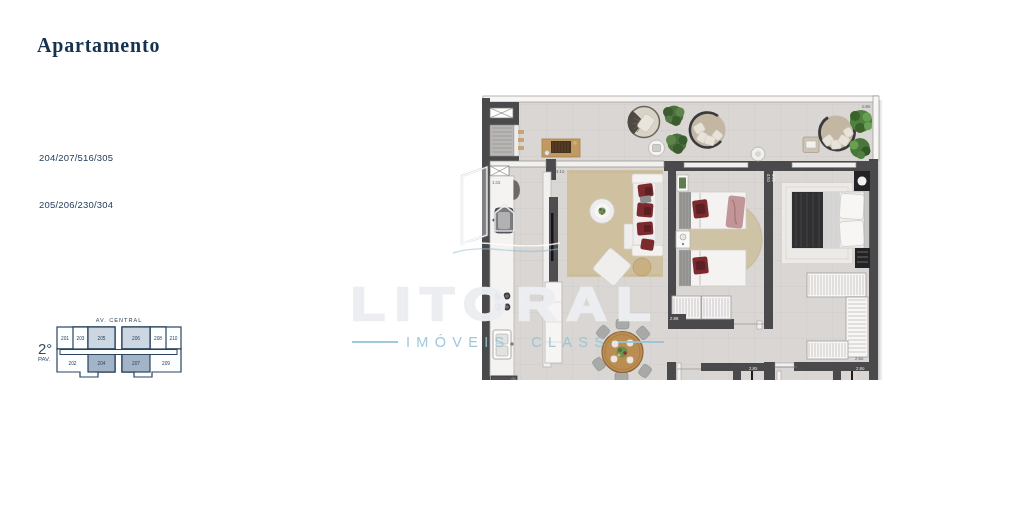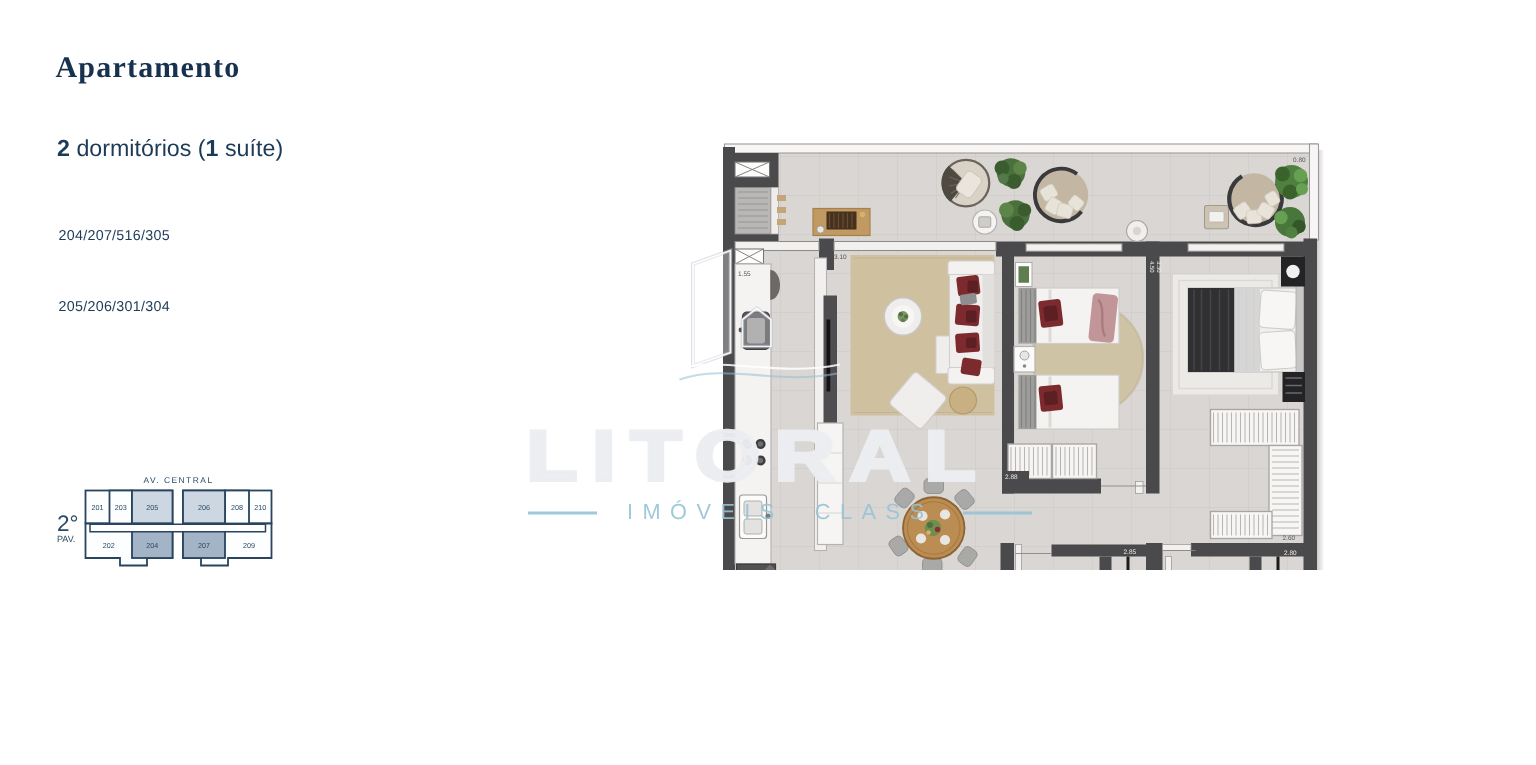--- a/index.html
+++ b/index.html
@@ -2,23 +2,22 @@
 <html><head><meta charset="utf-8">
 <style>
 html,body{margin:0;padding:0;background:#fff;font-family:"Liberation Sans",sans-serif}
 #page{position:relative;width:1024px;height:380px;overflow:hidden;background:#fff}
 .abs{position:absolute}
 .navy{color:#1d3a57}
 </style></head>
 <body>
 <div id="page">
   <div class="abs" style="left:37px;top:34px;font-family:'Liberation Serif',serif;font-weight:bold;font-size:20px;letter-spacing:0.8px;color:#16324f">Apartamento</div>
-  <div class="abs navy" style="left:38px;top:91px;font-size:15.5px"><b>2</b> dormitórios (<b>1</b> suíte)</div>
   <div class="abs navy" style="left:39px;top:152px;font-size:9.5px;letter-spacing:.2px">204/207/516/305</div>
-  <div class="abs navy" style="left:39px;top:199px;font-size:9.5px;letter-spacing:.2px">205/206/301/304</div>
+  <div class="abs navy" style="left:39px;top:199px;font-size:9.5px;letter-spacing:.2px">205/206/230/304</div>
 
   <svg class="abs" style="left:30px;top:300px" width="260" height="185" viewBox="30 300 260 185">
    <g font-family="Liberation Sans" fill="#2c4a66">
     <text x="119" y="322" font-size="5.6" letter-spacing="1" text-anchor="middle">AV. CENTRAL</text>
     <text x="119" y="397" font-size="5.6" letter-spacing="1" text-anchor="middle">AV. CENTRAL</text>
     <text x="38" y="354" font-size="15">2°</text>
     <text x="38" y="361" font-size="6">PAV.</text>
     <text x="38" y="427" font-size="15">3°</text>
     <text x="38" y="434" font-size="6">PAV.</text>
    </g>
@@ -401,18 +400,18 @@
     <path d="M495,231 L495,213 L504.5,205.5 L514,213 L514,231 Z" stroke="rgba(165,175,190,0.4)" stroke-width="2.4"></path>
     <path d="M495,231 L495,213 L504.5,205.5 L514,213 L514,231 Z" fill="rgba(255,255,255,0.22)" stroke="rgba(255,255,255,0.9)" stroke-width="1.1"></path>
     <path d="M450,247 C480,236 515,252 560,243" stroke="rgba(255,255,255,0.85)" stroke-width="1.4"></path>
     <path d="M453,253 C485,242 518,257 558,249" stroke="rgba(150,190,210,0.55)" stroke-width="1.4"></path>
    </g>
   </svg>
 
   <div class="abs" style="left:351px;top:276px;font-weight:bold;font-size:47px;letter-spacing:8.5px;color:rgba(235,237,240,0.96);-webkit-text-stroke:2.6px rgba(235,237,240,0.96);transform-origin:0 0;transform:scaleX(1.18)">LITORAL</div>
   <div class="abs" style="left:352px;top:334px;display:flex;align-items:center;color:rgba(150,195,214,0.9)">
     <div style="width:46px;height:1.5px;background:rgba(150,195,214,0.9)"></div>
-    <div style="margin:0 20px;font-size:14.5px;letter-spacing:6.3px">IMÓVEIS&nbsp;&nbsp;CLASS</div>
+    <div style="margin:0 8px;font-size:14.5px;letter-spacing:6.3px">IMÓVEIS&nbsp;&nbsp;CLASS</div>
     <div style="width:46px;height:1.5px;background:rgba(150,195,214,0.9)"></div>
   </div>
 
   <div class="abs" style="left:38px;top:483px;font-size:5.9px;color:#2a3240;white-space:nowrap">As áreas apresentadas são aproximadas. Tanto o mobiliário quanto os utensílios utilizados para compor as imagens das áreas privativas possuem dimensões comerciais e não farão parte dos contratos de compra e venda.</div>
 </div>
 
 </body></html>

